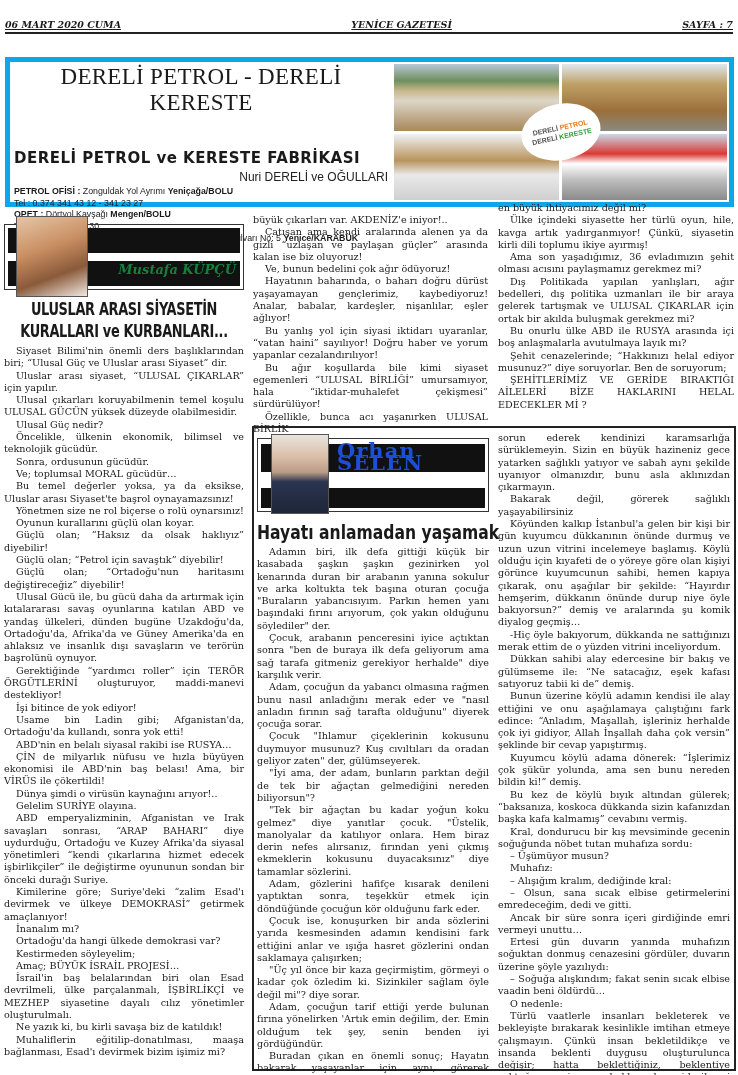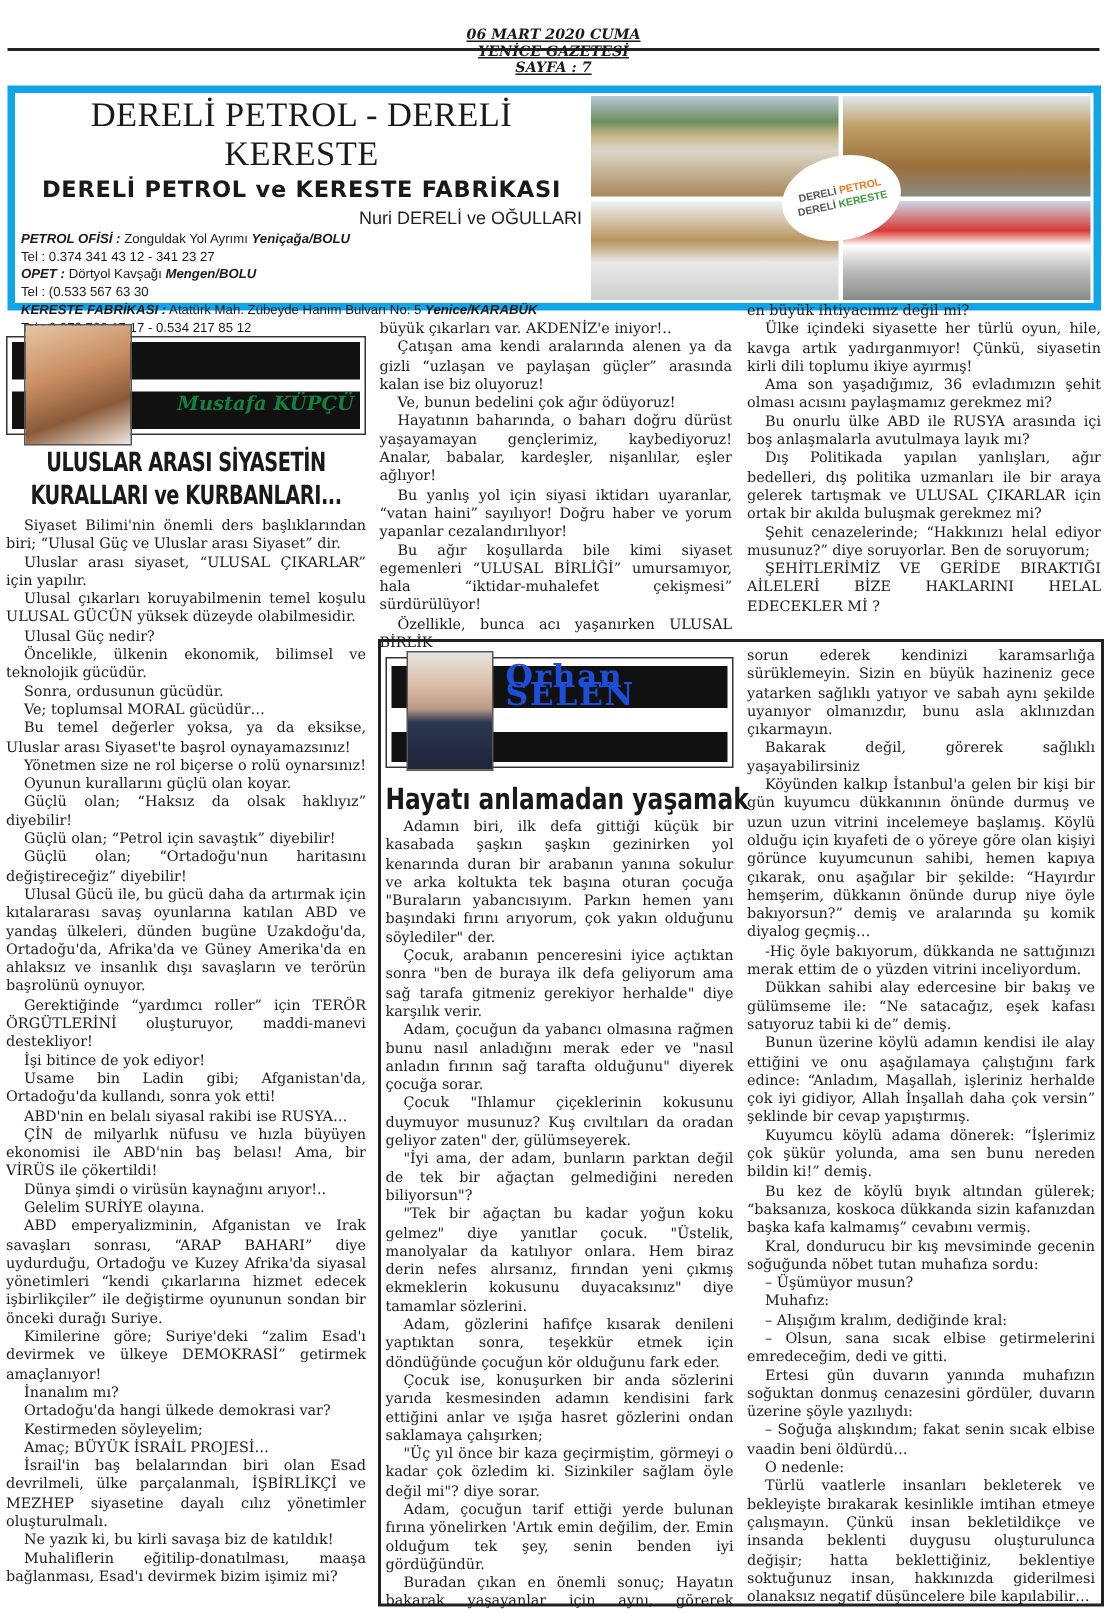--- a/index.html
+++ b/index.html
@@ -1,25 +1,25 @@
 <!DOCTYPE html>
 <html><head>
 <meta charset="utf-8">
 <style>
   * { box-sizing: border-box; margin: 0; padding: 0; }
   body { width: 738px; height: 1075px; background: #fff; font-family: "DejaVu Serif", serif; color: #1a1a1a; position: relative; overflow: hidden; }
-  .masthead { position: absolute; top: 18px; left: 5px; right: 5px; height: 16px; display: flex; justify-content: space-between; align-items: center; font-family: "DejaVu Serif", serif; font-style: italic; font-weight: bold; font-size: 9.5px; border-bottom: 2px solid #222; padding-bottom: 2px; flex-direction: column; }
+  .masthead { position: absolute; top: 18px; left: 5px; right: 5px; height: 16px; display: flex; justify-content: space-between; align-items: flex-end; font-family: "DejaVu Serif", serif; font-style: italic; font-weight: bold; font-size: 9.5px; border-bottom: 2px solid #222; padding-bottom: 2px; }
   .masthead span { text-decoration: underline; }
   .ad { position: absolute; top: 57px; left: 5px; width: 729px; height: 150px; border: 5px solid #0ea5e9; display: flex; }
   .ad-text { width: 382px; padding: 2px 4px; font-family: "Liberation Sans", sans-serif; }
   .ad-title1 { font-family: "Liberation Serif", serif; font-size: 23px; text-align: center; letter-spacing: 0.3px; line-height: 26px; }
-  .ad-title2 { font-family: "DejaVu Sans", sans-serif; font-weight: bold; font-size: 15px; text-align: center; line-height: 20px; letter-spacing: 0.5px; }
+  .ad-title2 { font-family: "DejaVu Sans", sans-serif; font-weight: bold; font-size: 15px; text-align: left; line-height: 20px; letter-spacing: 0.5px; margin-top: 32px; }
   .ad-title3 { font-size: 12px; text-align: right; line-height: 18px; font-weight: normal; color: #222; }
   .ad-line { font-size: 8.8px; line-height: 11.7px; white-space: nowrap; }
-  .ad-line b { font-weight: bold; font-style: italic; }
+  .ad-line b { font-weight: bold; }
   .ad-photos { flex: 1; position: relative; display: grid; grid-template-columns: 1fr 1fr; grid-template-rows: 1fr 1fr; gap: 3px; padding: 2px; }
   .photo { position: relative; overflow: hidden; }
   .p1 { background: linear-gradient(#b9c8d8 0%, #6f8f5e 25%, #c9b88a 40%, #dcd6c8 55%, #a9875a 100%); }
   .p2 { background: linear-gradient(#dfe8ee 0%, #bfa067 30%, #9b6f3a 70%, #8a8a80 100%); }
   .p3 { background: linear-gradient(#eef2f5 0%, #b9945c 40%, #e9e9ea 62%, #cfcfcf 100%); }
   .p4 { background: linear-gradient(#c9d8e8 0%, #d93a35 30%, #ffffff 45%, #bdbdbd 70%, #8a8a8a 100%); }
   .logo-circle { position: absolute; left: 50%; top: 50%; transform: translate(-50%, -50%) rotate(-12deg); width: 80px; height: 56px; border-radius: 50%; background: #fff; display: flex; flex-direction: column; align-items: center; justify-content: center; font-family: "Liberation Sans", sans-serif; font-size: 7px; font-weight: bold; color: #555; line-height: 9px; }
   .logo-circle .o { color: #e87a1e; }
   .logo-circle .g { color: #3a9a3a; }
 
@@ -136,22 +136,22 @@
     <p>Ve, bunun bedelini çok ağır ödüyoruz!</p>
     <p>Hayatının baharında, o baharı doğru dürüst yaşayamayan gençlerimiz, kaybediyoruz! Analar, babalar, kardeşler, nişanlılar, eşler ağlıyor!</p>
     <p>Bu yanlış yol için siyasi iktidarı uyaranlar, “vatan haini” sayılıyor! Doğru haber ve yorum yapanlar cezalandırılıyor!</p>
     <p>Bu ağır koşullarda bile kimi siyaset egemenleri “ULUSAL BİRLİĞİ” umursamıyor, hala “iktidar-muhalefet çekişmesi” sürdürülüyor!</p>
     <p>Özellikle, bunca acı yaşanırken ULUSAL BİRLİK</p>
   </div>
 <div class="col col3" id="a1c3">
     <p class="noind">en büyük ihtiyacımız değil mi?</p>
     <p>Ülke içindeki siyasette her türlü oyun, hile, kavga artık yadırganmıyor! Çünkü, siyasetin kirli dili toplumu ikiye ayırmış!</p>
     <p>Ama son yaşadığımız, 36 evladımızın şehit olması acısını paylaşmamız gerekmez mi?</p>
+    <p>Dış Politikada yapılan yanlışları, ağır bedelleri, dış politika uzmanları ile bir araya gelerek tartışmak ve ULUSAL ÇIKARLAR için ortak bir akılda buluşmak gerekmez mi?</p>
     <p>Bu onurlu ülke ABD ile RUSYA arasında içi boş anlaşmalarla avutulmaya layık mı?</p>
-    <p>Dış Politikada yapılan yanlışları, ağır bedelleri, dış politika uzmanları ile bir araya gelerek tartışmak ve ULUSAL ÇIKARLAR için ortak bir akılda buluşmak gerekmez mi?</p>
     <p>Şehit cenazelerinde; “Hakkınızı helal ediyor musunuz?” diye soruyorlar. Ben de soruyorum;</p>
     <p>ŞEHİTLERİMİZ VE GERİDE BIRAKTIĞI AİLELERİ BİZE HAKLARINI HELAL EDECEKLER Mİ ?</p>
   </div>
 
 <div class="box2"></div>
 <div class="col col2b">
   <div class="byline2">
     <div class="frame"></div>
     <div class="bar1"></div>
     <div class="bar2"></div>
@@ -180,17 +180,18 @@
     <p>-Hiç öyle bakıyorum, dükkanda ne sattığınızı merak ettim de o yüzden vitrini inceliyordum.</p>
     <p>Dükkan sahibi alay edercesine bir bakış ve gülümseme ile: “Ne satacağız, eşek kafası satıyoruz tabii ki de” demiş.</p>
     <p>Bunun üzerine köylü adamın kendisi ile alay ettiğini ve onu aşağılamaya çalıştığını fark edince: “Anladım, Maşallah, işleriniz herhalde çok iyi gidiyor, Allah İnşallah daha çok versin” şeklinde bir cevap yapıştırmış.</p>
     <p>Kuyumcu köylü adama dönerek: “İşlerimiz çok şükür yolunda, ama sen bunu nereden bildin ki!” demiş.</p>
     <p>Bu kez de köylü bıyık altından gülerek; “baksanıza, koskoca dükkanda sizin kafanızdan başka kafa kalmamış” cevabını vermiş.</p>
     <p>Kral, dondurucu bir kış mevsiminde gecenin soğuğunda nöbet tutan muhafıza sordu:</p>
     <p>– Üşümüyor musun?</p>
     <p>Muhafız:</p>
     <p>– Alışığım kralım, dediğinde kral:</p>
     <p>– Olsun, sana sıcak elbise getirmelerini emredeceğim, dedi ve gitti.</p>
+    <p>Ancak bir süre sonra içeri girdiğinde emri vermeyi unuttu…</p>
     <p>Ertesi gün duvarın yanında muhafızın soğuktan donmuş cenazesini gördüler, duvarın üzerine şöyle yazılıydı:</p>
     <p>– Soğuğa alışkındım; fakat senin sıcak elbise vaadin beni öldürdü…</p>
     <p>O nedenle:</p>
     <p>Türlü vaatlerle insanları bekleterek ve bekleyişte bırakarak kesinlikle imtihan etmeye çalışmayın. Çünkü insan bekletildikçe ve insanda beklenti duygusu oluşturulunca değişir; hatta beklettiğiniz, beklentiye soktuğunuz insan, hakkınızda giderilmesi olanaksız negatif düşüncelere bile kapılabilir…</p>
   </div>
 
 </body></html>

